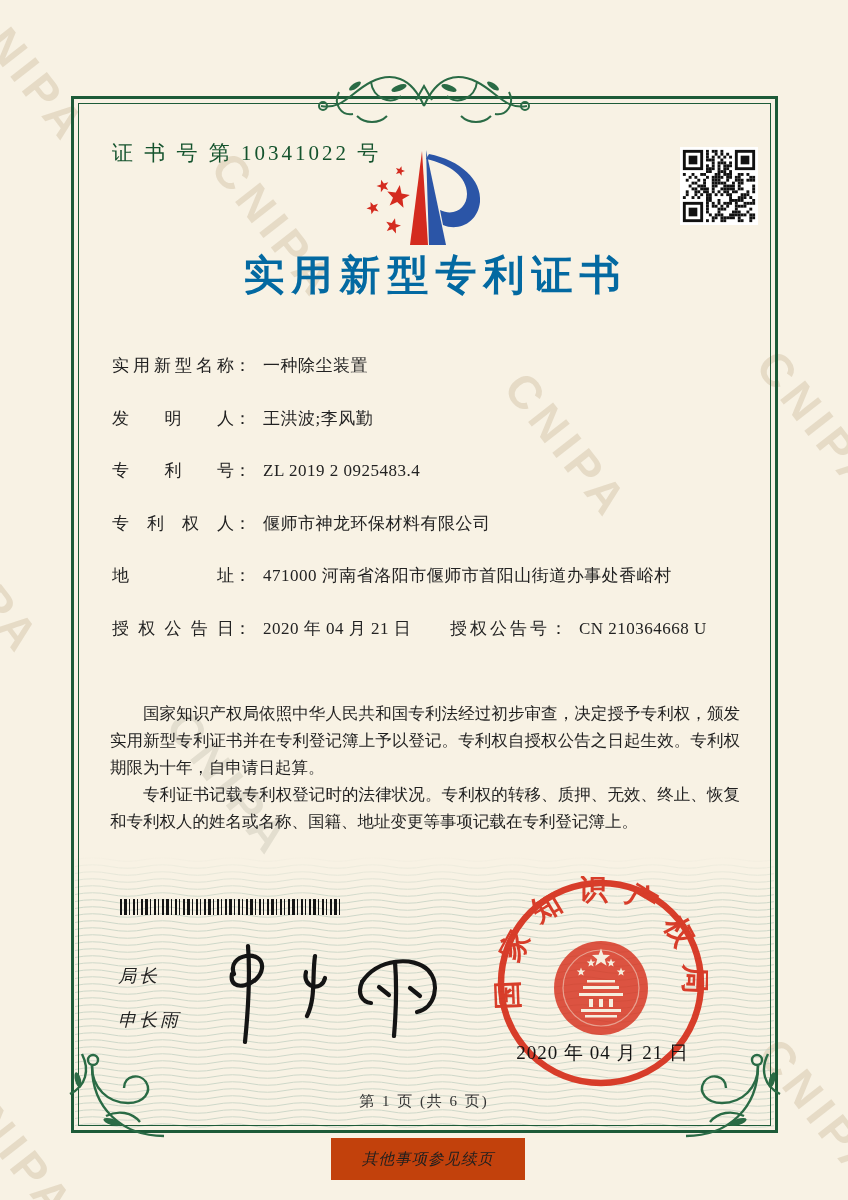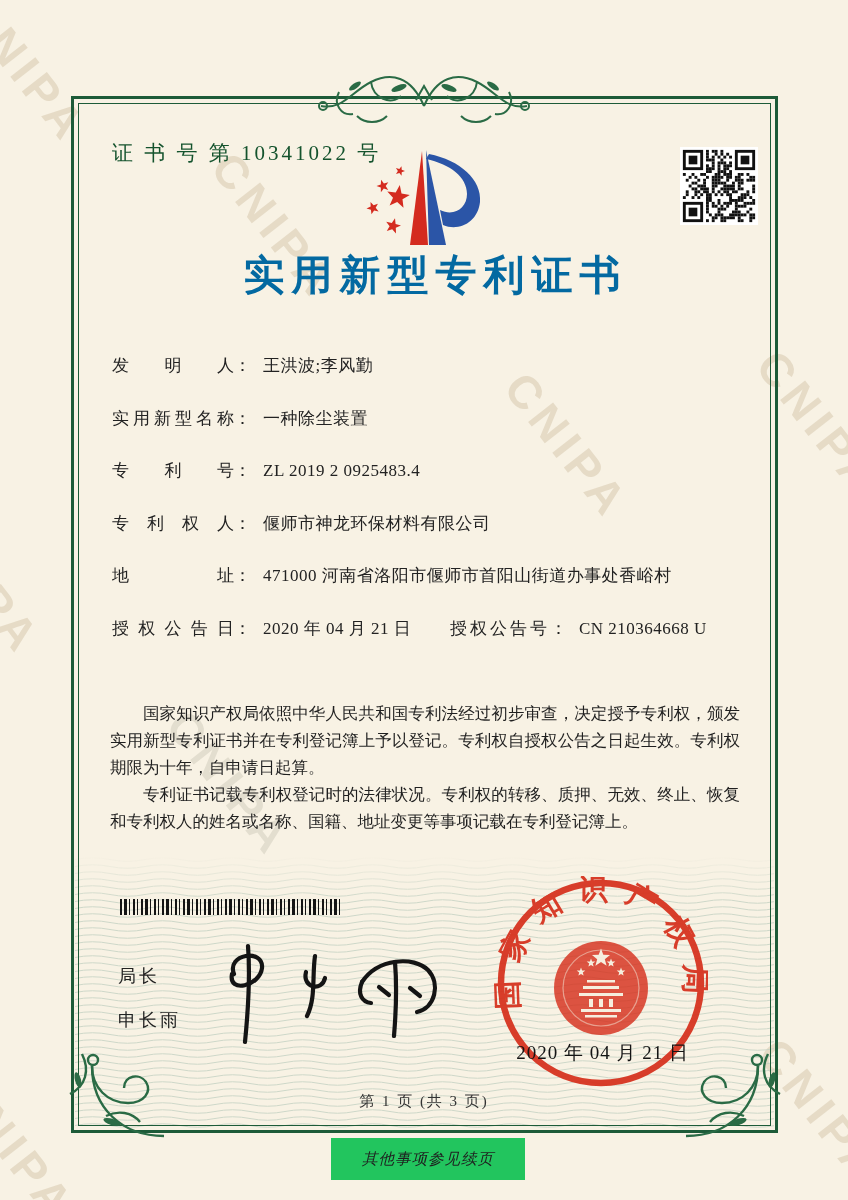--- a/index.html
+++ b/index.html
@@ -45,33 +45,33 @@
   .body-text p { text-indent:33px; }
 
   .barcode { position:absolute; left:120px; top:899px; width:222px; height:16px; z-index:4;
              background:repeating-linear-gradient(90deg,
                #141414 0 2px, transparent 2px 4px,
                #141414 4px 7px, transparent 7px 9px,
                #141414 9px 10px, transparent 10px 13px,
                #141414 13px 15px, transparent 15px 17px,
                #141414 17px 18px, transparent 18px 21px); }
 
-  .sig-block { position:absolute; left:118px; top:964px; z-index:4; font-size:18px; letter-spacing:3px; }
+  .sig-block { position:absolute; left:118px; top:964px; z-index:4; font-size:18px; letter-spacing:3px;font-style:italic; }
   .sig-block .line2 { margin-top:20px; }
   .sig-script { position:absolute; left:212px; top:942px; z-index:4; }
 
   .seal { position:absolute; left:494px; top:876px; z-index:5; opacity:0.93; }
   .seal-date { position:absolute; left:500px; top:1040px; width:205px; text-align:center;
                font-size:19px; color:#141414; letter-spacing:1px; z-index:6; }
 
   .page-num { position:absolute; left:0; right:0; top:1092px; text-align:center;
               font-size:15px; letter-spacing:2px; color:#333; z-index:4; }
 
   .note-box { position:absolute; left:331px; top:1138px; width:194px; height:42px;
-              background:#22c55e; display:flex; align-items:center; justify-content:center;
+              background:#c2410c; display:flex; align-items:center; justify-content:center;
               z-index:4; }
   .note-box span { font-size:15.5px; font-style:italic; letter-spacing:1px; color:#1f1f1f; }
 </style>
 </head>
 <body>
 
 <span class="wm" style="left:-6px;top:-14px">CNIPA</span>
 <span class="wm" style="left:243px;top:142px">CNIPA</span>
 <span class="wm" style="left:536px;top:362px">CNIPA</span>
 <span class="wm" style="left:788px;top:340px">CNIPA</span>
@@ -388,24 +388,24 @@
     <rect x="63" y="9" width="9" height="9" fill="#111"></rect>
     <rect x="3" y="57" width="21" height="21" fill="#111"></rect>
     <rect x="6" y="60" width="15" height="15" fill="#fff"></rect>
     <rect x="9" y="63" width="9" height="9" fill="#111"></rect>
   </svg>
 
 <h1 class="doc-title">实用新型专利证书</h1>
 
 <div class="fields">
   <div class="f-row">
+    <span class="f-label">实用新型名称</span><span class="f-sep">：</span><span class="f-value">一种除尘装置</span>
+  </div>
+  <div class="f-row">
     <span class="f-label">发明人</span><span class="f-sep">：</span><span class="f-value">王洪波;李风勤</span>
-  </div>
-  <div class="f-row">
-    <span class="f-label">实用新型名称</span><span class="f-sep">：</span><span class="f-value">一种除尘装置</span>
   </div>
   <div class="f-row">
     <span class="f-label">专利号</span><span class="f-sep">：</span><span class="f-value">ZL 2019 2 0925483.4</span>
   </div>
   <div class="f-row">
     <span class="f-label">专利权人</span><span class="f-sep">：</span><span class="f-value">偃师市神龙环保材料有限公司</span>
   </div>
   <div class="f-row">
     <span class="f-label">地址</span><span class="f-sep">：</span><span class="f-value">471000 河南省洛阳市偃师市首阳山街道办事处香峪村</span>
   </div>
@@ -469,16 +469,16 @@
       <rect x="105" y="123" width="4" height="8"></rect>
       <rect x="115" y="123" width="4" height="8"></rect>
       <rect x="87" y="133" width="40" height="3"></rect>
       <rect x="91" y="139" width="32" height="2.5"></rect>
     </g>
   </g>
 </svg>
 
 <div class="seal-date">2020 年 04 月 21 日</div>
 
-<div class="page-num">第 1 页 (共 3 页)</div>
+<div class="page-num">第 1 页 (共 6 页)</div>
 <div class="note-box">
   <span>其他事项参见续页</span>
 </div>
 
 </body></html>

